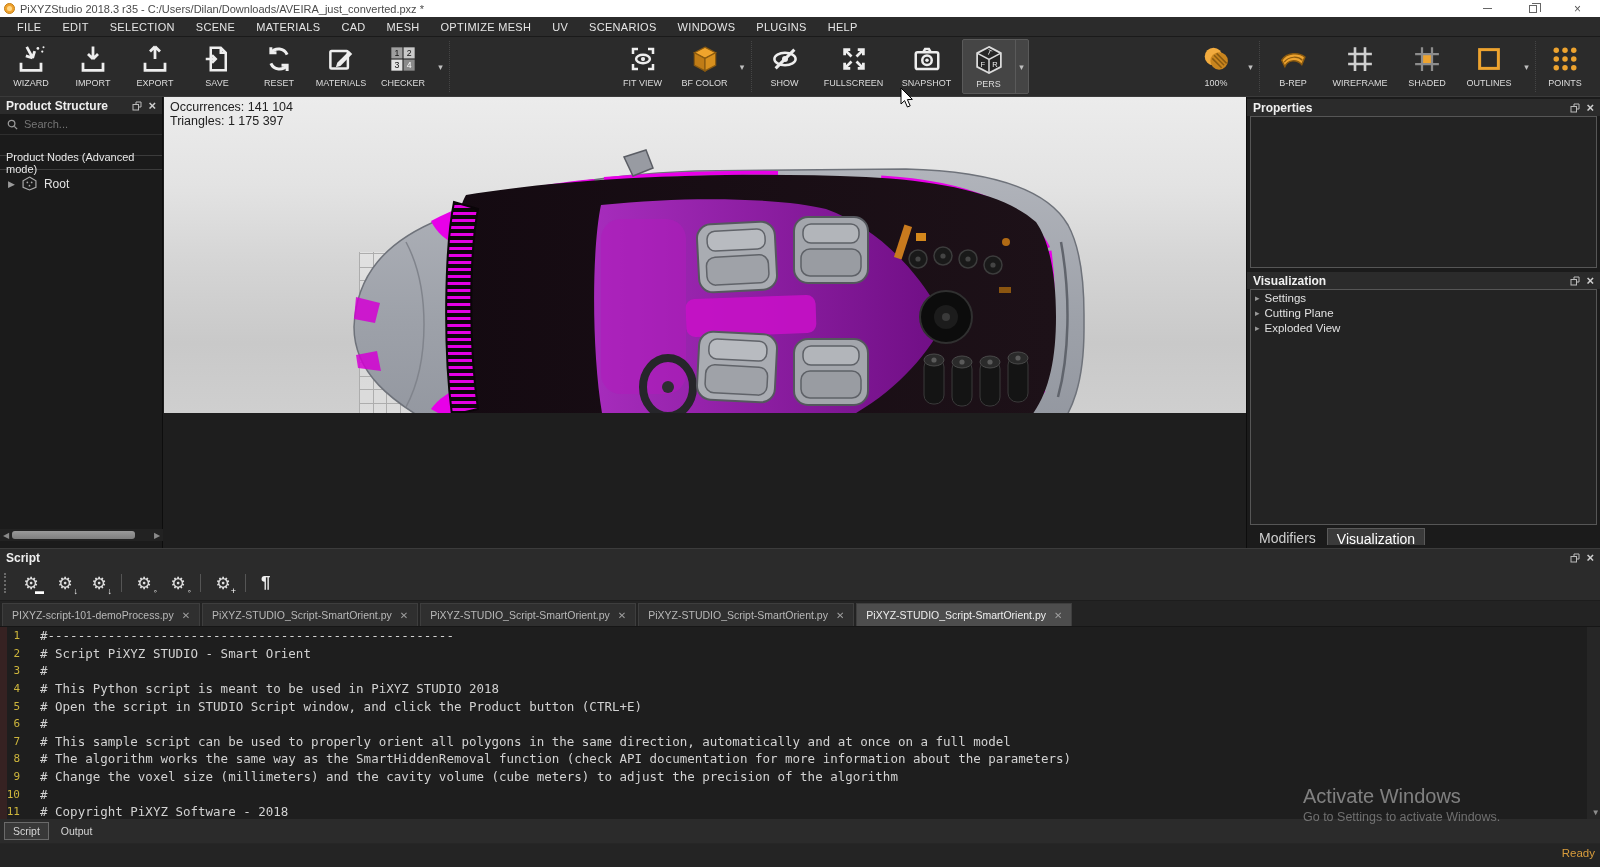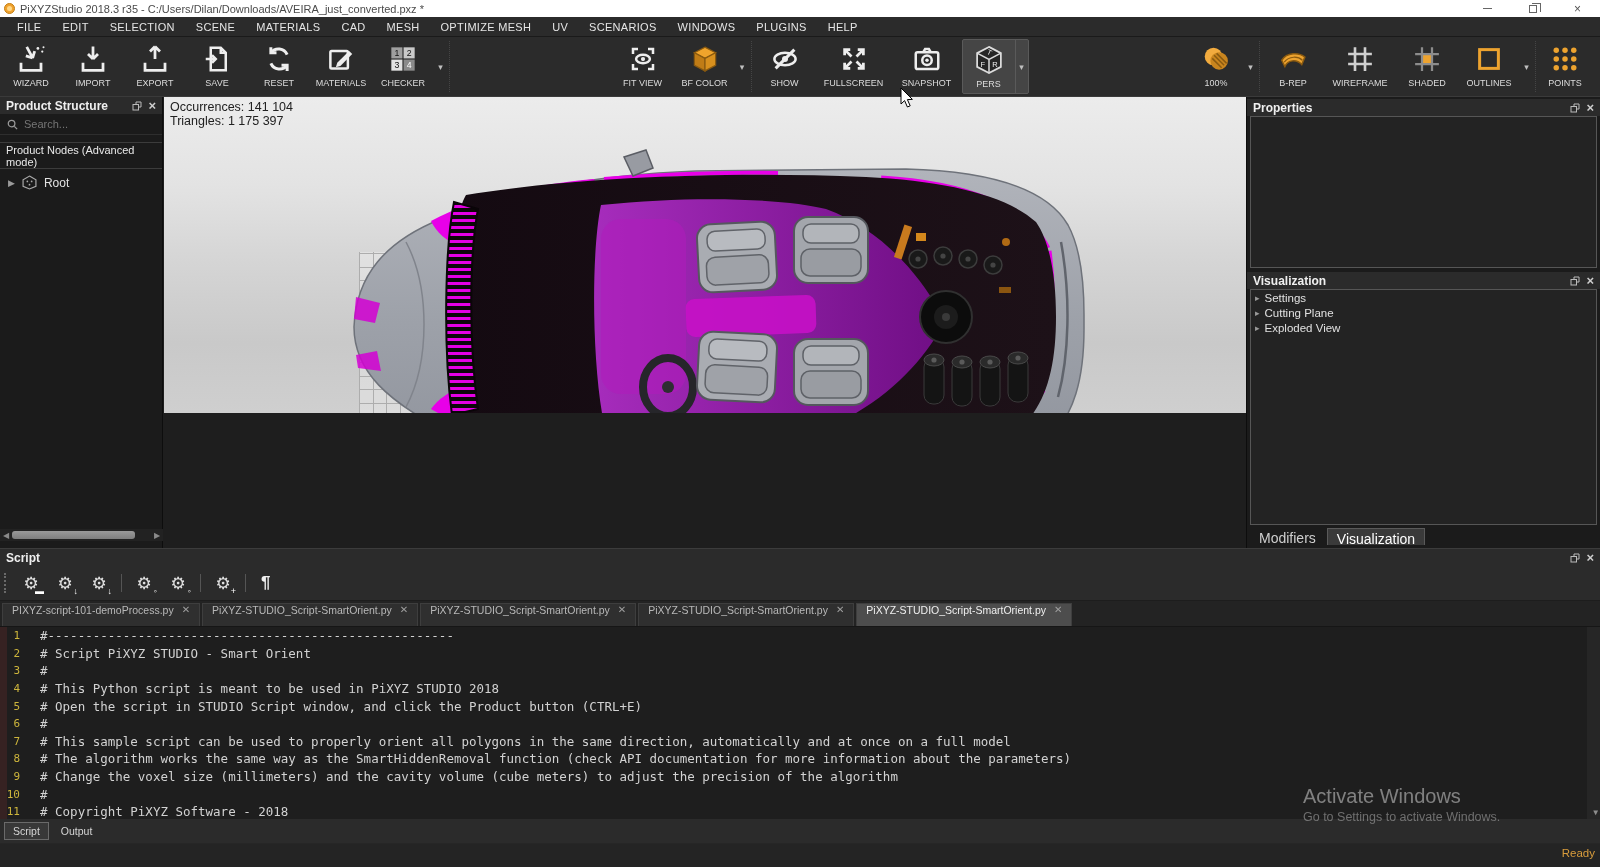--- a/index.html
+++ b/index.html
@@ -39,21 +39,21 @@
 
   
   .panel-h { height:17px; background:#2b2b2b; display:flex; align-items:center; padding:0 6px;
              font-size:12px; font-weight:bold; color:#efefef; }
   .hicons { margin-left:auto; display:flex; gap:6px; align-items:center; }
   .xicon { color:#cfcfcf; font-size:13px; font-weight:bold; line-height:10px; }
 
   .leftpanel { position:absolute; left:0; top:97px; width:163px; height:451px; background:#1b1b1b; border-right:1px solid #0d0d0d; }
   .searchrow { height:21px; display:flex; align-items:center; gap:6px; padding:0 7px; border-bottom:1px solid #2e2e2e; }
   .searchrow input { background:transparent; border:none; outline:none; color:#9a9a9a; font-size:11px; width:110px; font-family:"Liberation Sans",sans-serif; }
-  .nodesbar { margin-top:7px; height:27px; border-top:1px solid #3c3c3c; border-bottom:1px solid #3c3c3c;
+  .nodesbar { margin-top:20px; height:15px; border-top:1px solid #3c3c3c; border-bottom:1px solid #3c3c3c;
               display:flex; align-items:center; padding:4px 6px; font-size:11px; color:#e8e8e8; }
   .treerow { display:flex; align-items:center; gap:7px; padding:6px 4px 0 8px; font-size:12px; color:#e2e2e2; }
   .expander { color:#9a9a9a; font-size:9px; }
   .hscroll { position:absolute; left:0; bottom:7px; width:163px; height:12px; background:#222; display:flex; align-items:center; }
   .harr { width:12px; text-align:center; font-size:8px; color:#8a8a8a; }
   .hthumb { height:8px; flex:1; margin-right:28px; background:linear-gradient(180deg,#9a9a9a,#7e7e7e); border-radius:3px; }
 
   .viewport { position:absolute; left:164px; top:97px; width:1082px; height:316px;
               background:linear-gradient(180deg,#ececec 0%,#e3e3e3 28%,#d5d5d5 52%,#c9c9c9 78%,#cfcfcf 100%); overflow:hidden; }
   .stats { position:absolute; left:6px; top:3px; font-size:12.5px; color:#222; line-height:1.15; }
@@ -74,21 +74,21 @@
 
   
   .scriptpanel { position:absolute; left:0; top:548px; width:1600px; height:296px; background:#262626; border-top:1px solid #3c3c3c; }
   .stoolbar { height:35px; display:flex; align-items:center; gap:4px; padding-left:4px; background:#2b2b2b; border-bottom:1px solid #1d1d1d; }
   .grip { width:4px; height:20px; border-left:2px dotted #6a6a6a; margin-right:4px; }
   .gearbtn { position:relative; width:30px; height:26px; display:flex; align-items:center; justify-content:center; color:#e0e0e0; font-size:17px; }
   .gearbtn .badge { position:absolute; right:2px; bottom:0; font-size:9px; color:#fff; }
   .ssep { width:1px; height:18px; background:#555; margin:0 3px; }
   .pilcrow { font-size:17px; font-weight:bold; color:#f0f0f0; padding:0 8px; }
   .stabs { height:26px; background:#232323; display:flex; align-items:flex-end; gap:2px; padding-left:2px; border-bottom:1px solid #161616; }
-  .stab { height:23px; display:flex; gap:8px; padding:0 9px; background:#2f2f2f; border:1px solid #3e3e3e; border-bottom:none;
+  .stab { height:23px; display:flex; align-items:center; gap:8px; padding:0 9px; background:#2f2f2f; border:1px solid #3e3e3e; border-bottom:none;
           font-size:10.5px; color:#b8b8b8; white-space:nowrap; }
   .stab.sel { background:#4d4d4d; color:#efefef; }
   .stab .tclose { font-size:10px; color:#9f9f9f; }
   .codearea { position:relative; height:192px; background:#1e1e1e; font-family:"DejaVu Sans Mono",monospace; overflow:hidden; }
   .redstrip { position:absolute; left:0; top:0; width:7px; height:100%; background:#362222; }
   .codeline { display:flex; height:17.6px; align-items:center; }
   .lnum { width:26px; text-align:right; padding-right:6px; font-size:11px; color:#cdb53c; }
   .ltext { padding-left:14px; font-size:12.5px; color:#d2d2d2; white-space:pre; }
   .vscroll { position:absolute; right:0; top:0; width:13px; height:100%; background:#262626; }
   .vscroll .varr { position:absolute; right:2px; bottom:2px; font-size:8px; color:#8d8d8d; }

